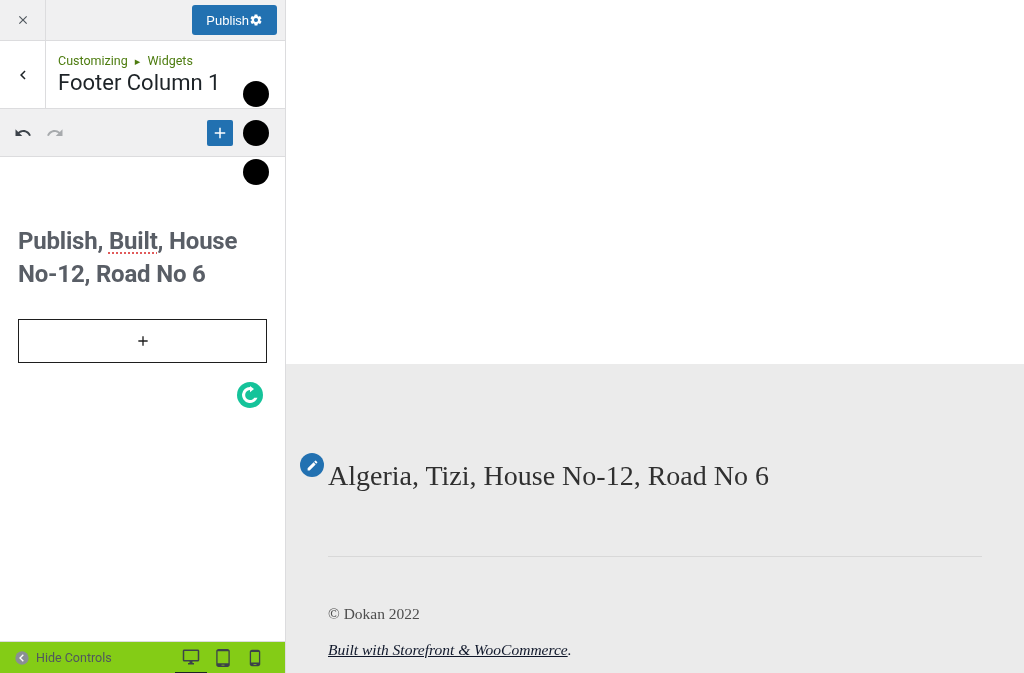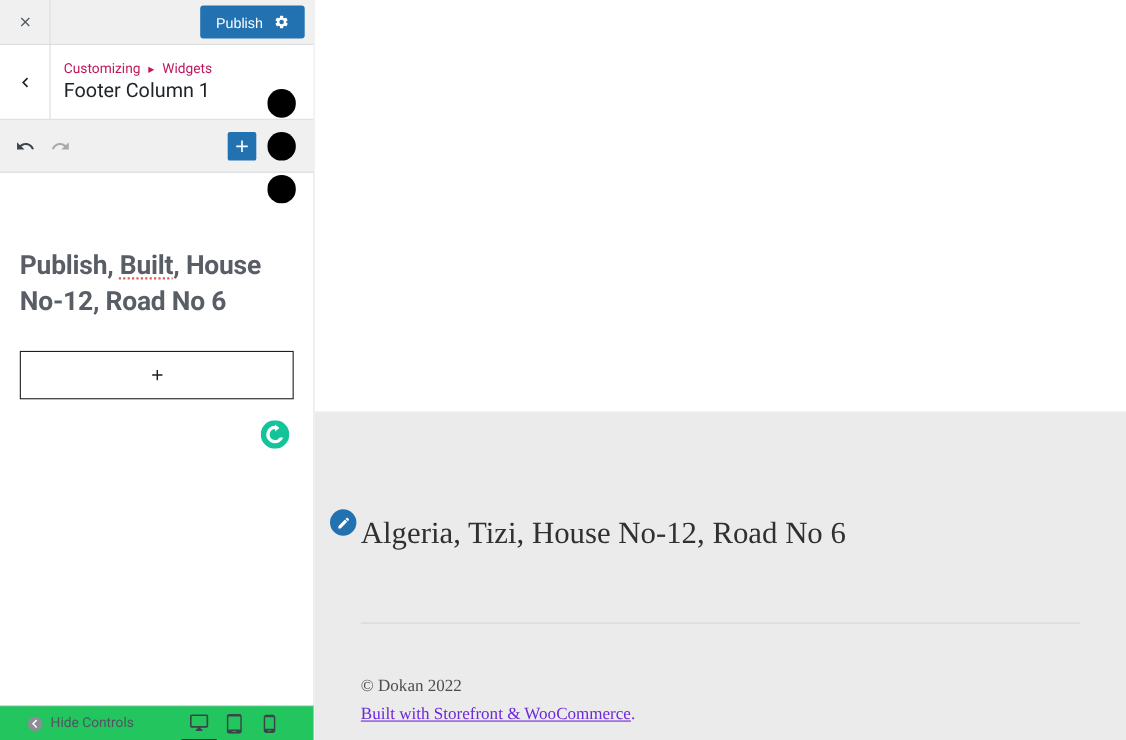--- a/index.html
+++ b/index.html
@@ -42,21 +42,20 @@
     .publish-btn {
       background: #2271b1;
       color: #fff;
       border: none;
       height: 30px;
       padding: 0 14px;
       border-radius: 3px;
       font-size: 13px;
       display: flex;
       align-items: center;
-      gap: 10px;
       margin-right: 8px;
       cursor: pointer;
     }
     .publish-btn svg { width: 14px; height: 14px; fill: #fff; }
     
     .section-header {
       display: flex;
       min-height: 68px;
       border-bottom: 1px solid #dcdcde;
       background: #fff;
@@ -70,25 +69,25 @@
     }
     .back-cell svg { width: 18px; height: 18px; fill: #1d2327; }
     .section-titles {
       padding: 10px 12px 12px 12px;
       display: flex;
       flex-direction: column;
       justify-content: center;
     }
     .crumb {
       font-size: 12.5px;
-      color: #be185d;
+      color: #4d7c0f;
     }
     .crumb .arrow { margin: 0 4px; font-size: 11px; }
     .section-title {
-      font-size: 18px;
+      font-size: 22px;
       font-weight: 400;
       color: #1d2327;
       margin-top: 2px;
     }
     
     .toolbar {
       height: 48px;
       background: #f0f0f1;
       border-bottom: 1px solid #dcdcde;
       display: flex;
@@ -147,23 +146,23 @@
       right: 22px;
       top: 225px;
       width: 26px; height: 26px;
     }
     .grammarly svg { width: 26px; height: 26px; }
     
     .footer-bar {
       height: 32px;
       display: flex;
       align-items: center;
-      padding: 0 24px;
+      padding: 0 14px;
       border-top: 1px solid #dcdcde;
-      background: #22c55e;
+      background: #84cc16;
     }
     .hide-controls {
       display: flex;
       align-items: center;
       gap: 6px;
       font-size: 12.5px;
       color: #50575e;
       cursor: pointer;
     }
     .hide-controls svg { width: 16px; height: 16px; fill: #6e7579; }
@@ -207,27 +206,28 @@
     }
     .preview-hr {
       border: none;
       border-top: 1px solid rgba(0,0,0,0.08);
       margin-bottom: 48px;
     }
     .copyright {
       font-family: Georgia, serif;
       font-size: 15.5px;
       color: #4d4d4d;
-      margin-bottom: 6px;
+      margin-bottom: 17px;
     }
     .credits {
       font-family: Georgia, serif;
       font-size: 15.5px;
-      color: #6d28d9;
+      color: #0f172a;
       text-decoration: underline;
+      font-style: italic;
     }
   </style>
 </head>
 <body>
 
 <div class="sidebar">
 
   <div class="header-bar">
     <div class="close-cell">
       <svg viewBox="0 0 24 24">

